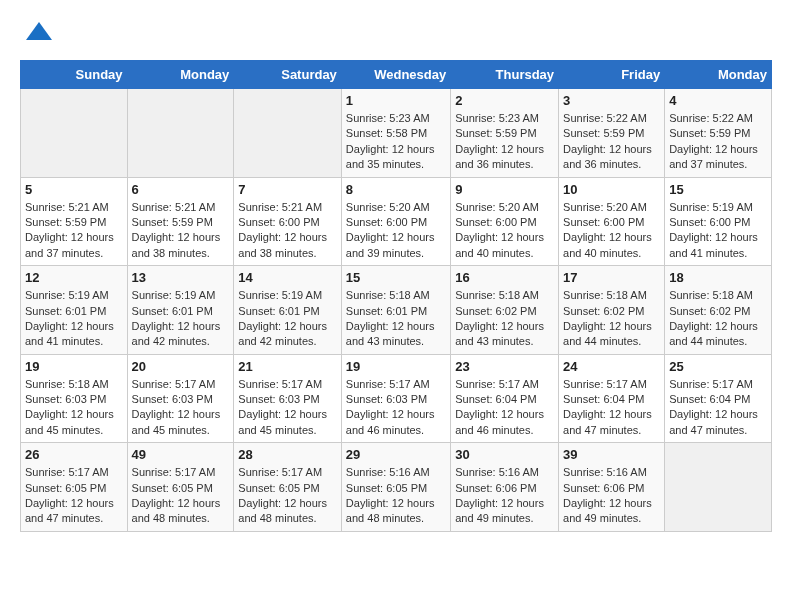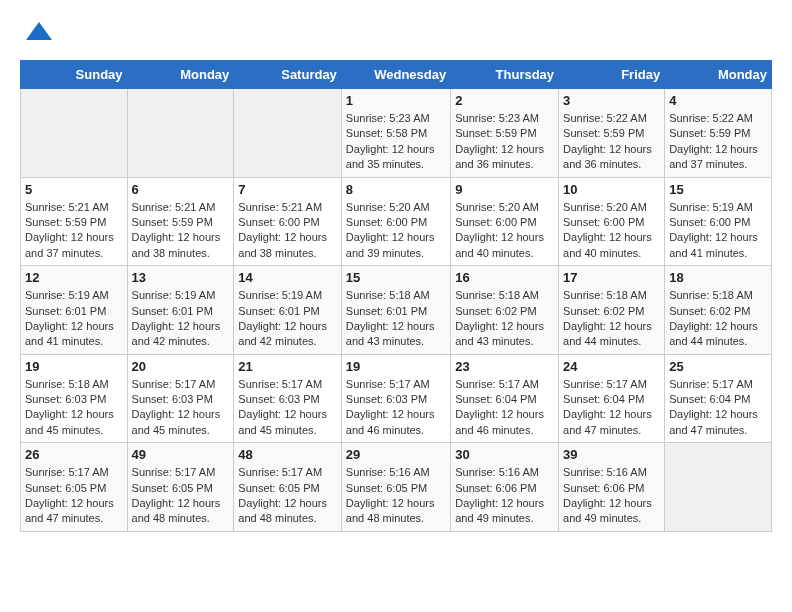--- a/index.html
+++ b/index.html
@@ -227,21 +227,21 @@
       <tr>
         <td>
           <div class="day-num">26</div>
           <div class="day-info">Sunrise: 5:17 AM<br>Sunset: 6:05 PM<br>Daylight: 12 hours and 47 minutes.</div>
         </td>
         <td>
           <div class="day-num">49</div>
           <div class="day-info">Sunrise: 5:17 AM<br>Sunset: 6:05 PM<br>Daylight: 12 hours and 48 minutes.</div>
         </td>
         <td>
-          <div class="day-num">48</div>
+          <div class="day-num">28</div>
           <div class="day-info">Sunrise: 5:17 AM<br>Sunset: 6:05 PM<br>Daylight: 12 hours and 48 minutes.</div>
         </td>
         <td>
           <div class="day-num">29</div>
           <div class="day-info">Sunrise: 5:16 AM<br>Sunset: 6:05 PM<br>Daylight: 12 hours and 48 minutes.</div>
         </td>
         <td>
           <div class="day-num">30</div>
           <div class="day-info">Sunrise: 5:16 AM<br>Sunset: 6:06 PM<br>Daylight: 12 hours and 49 minutes.</div>
         </td>

